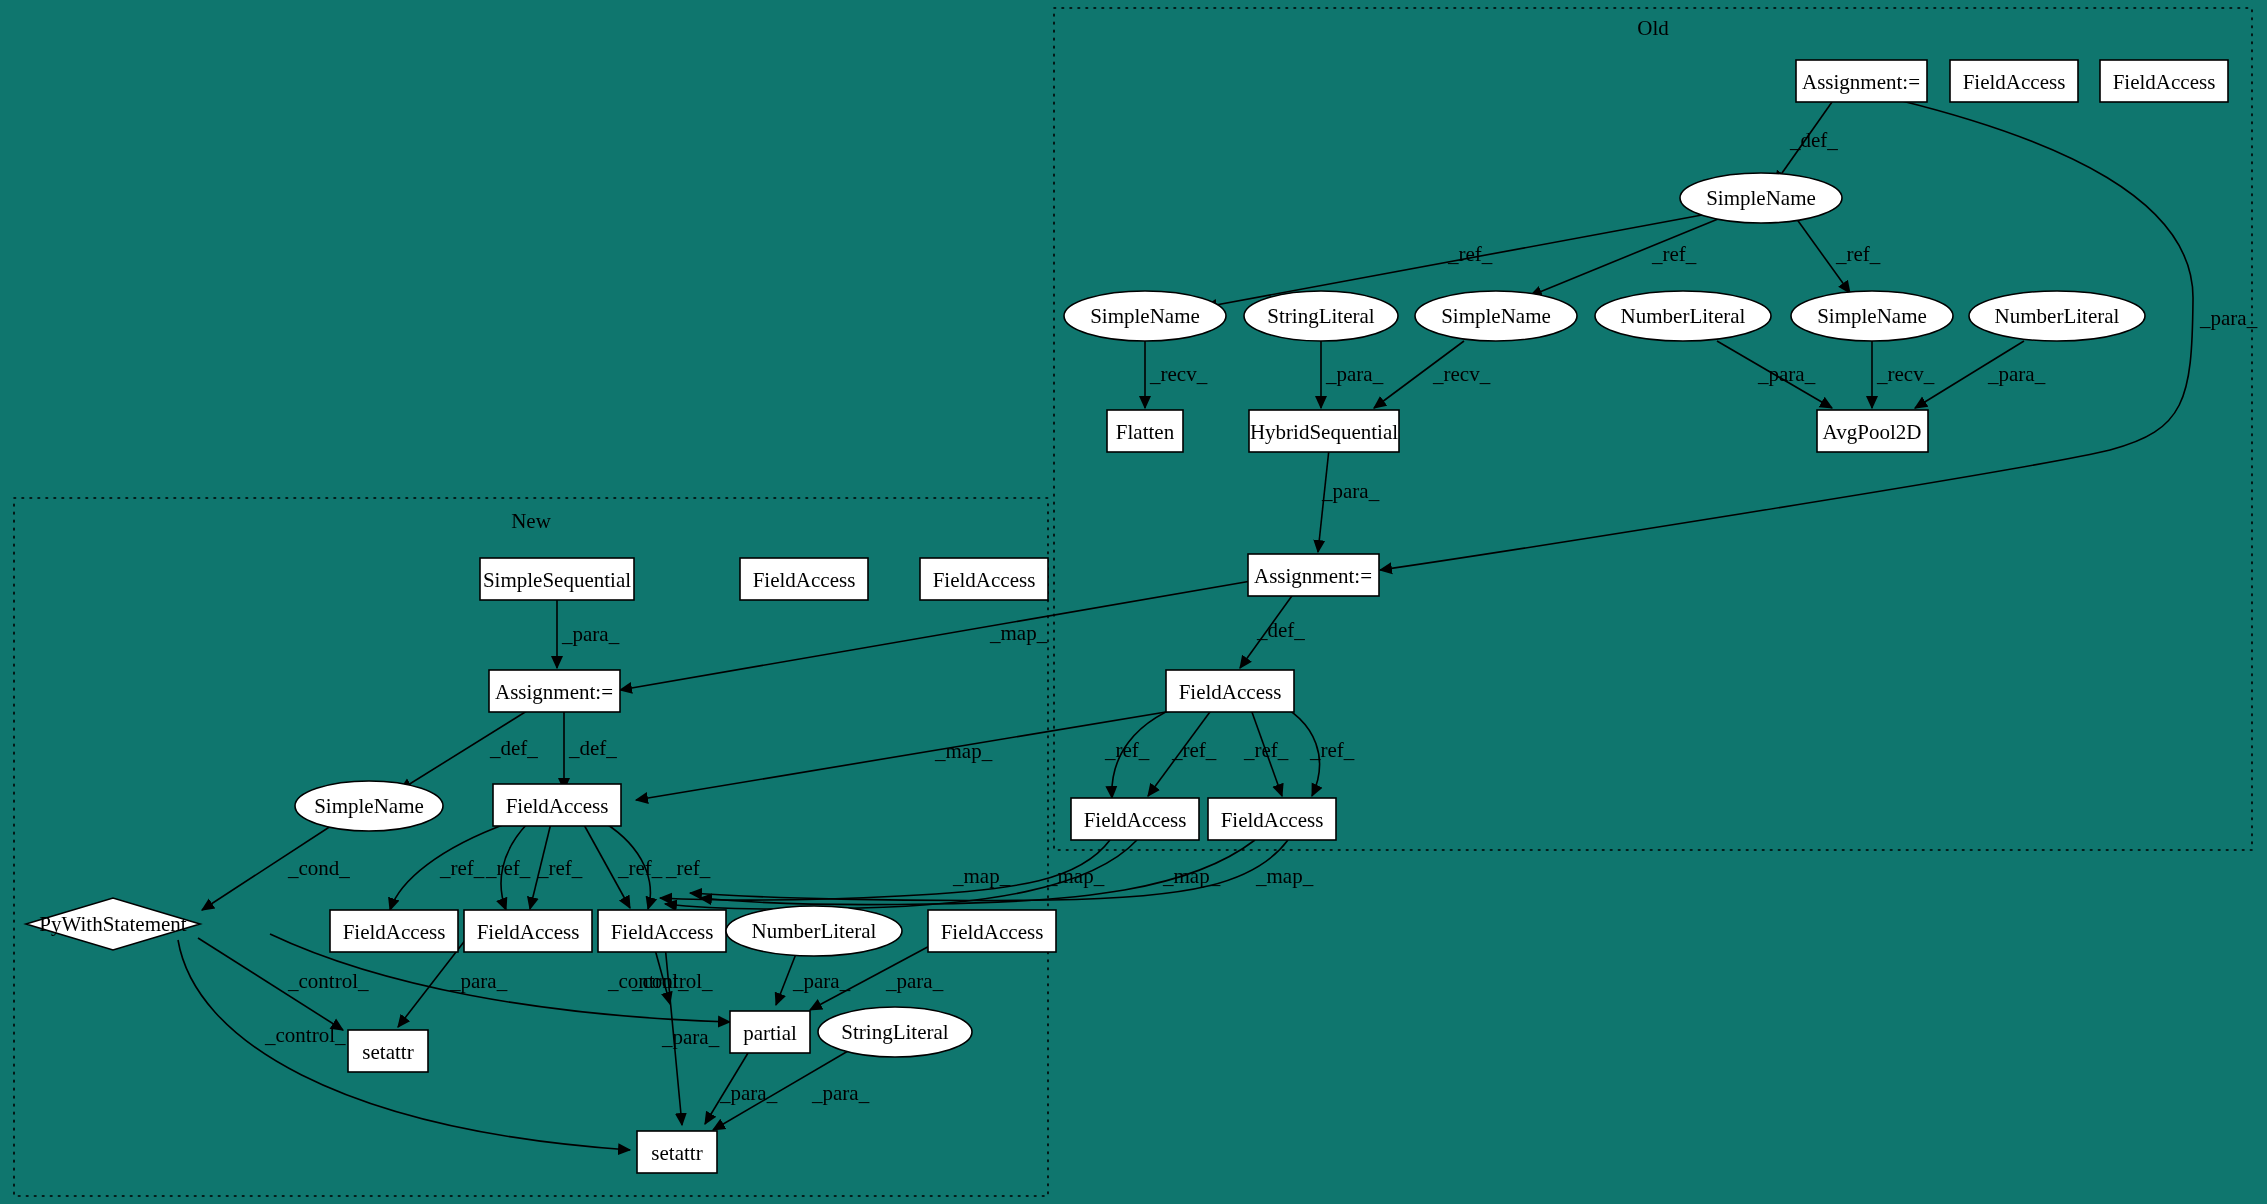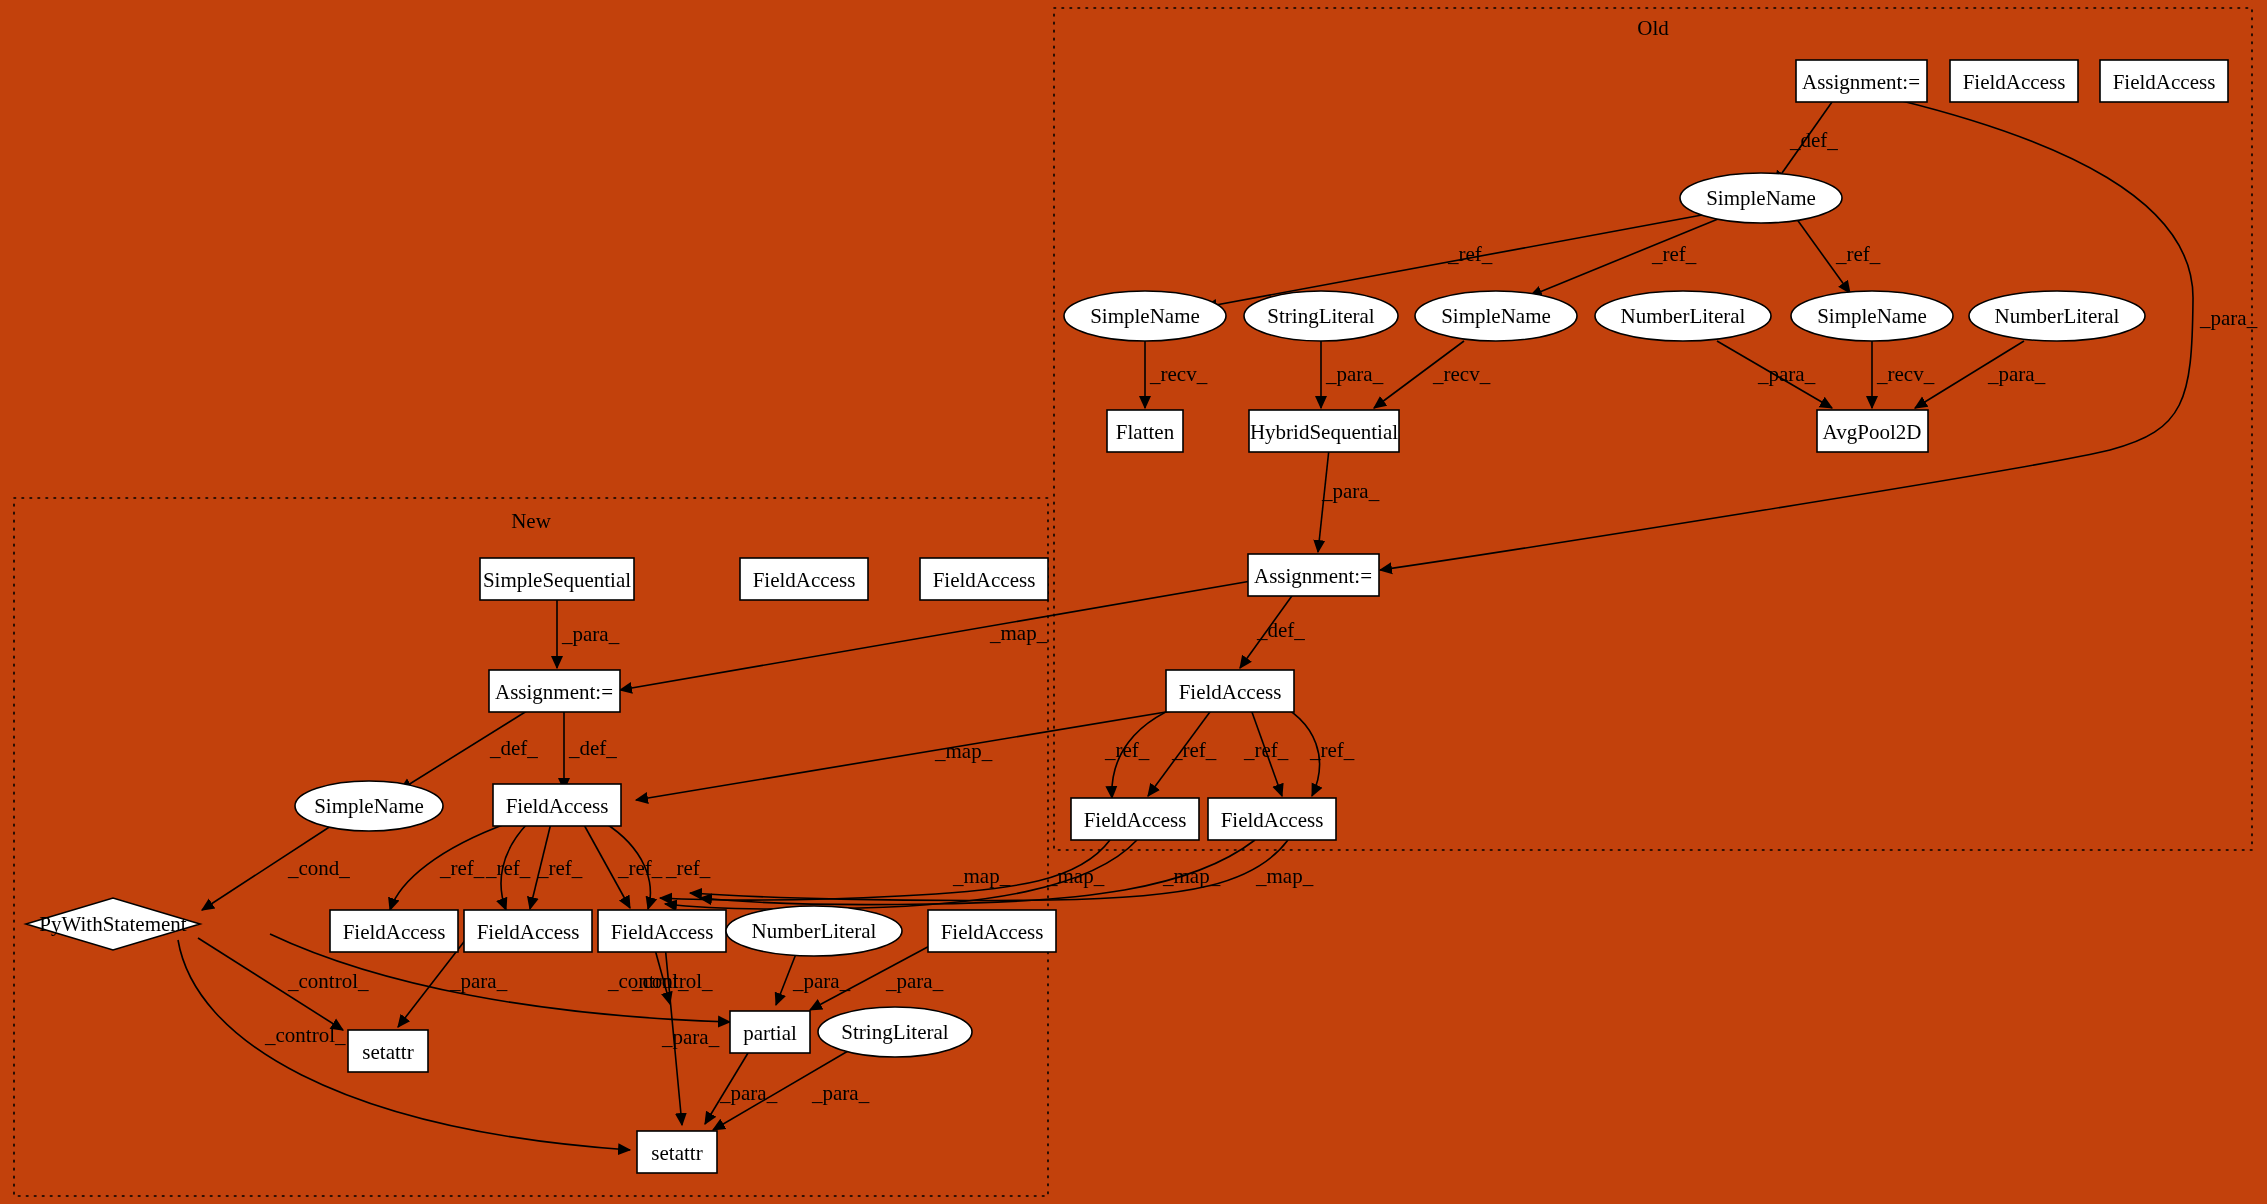--- a/index.html
+++ b/index.html
@@ -4,21 +4,21 @@
 <style>
   html, body {
     margin: 0;
     padding: 0;
     background: #ffffff;
   }
   #canvas {
     position: relative;
     width: 2267px;
     height: 1204px;
-    background: #c2410c;
+    background: #0f766e;
     font-family: "Liberation Serif", "DejaVu Serif", serif;
   }
   svg { display: block; }
   .node-shape {
     fill: #ffffff;
     stroke: #000000;
     stroke-width: 1.6;
   }
   .node-label {
     font-family: "Liberation Serif", "DejaVu Serif", serif;

